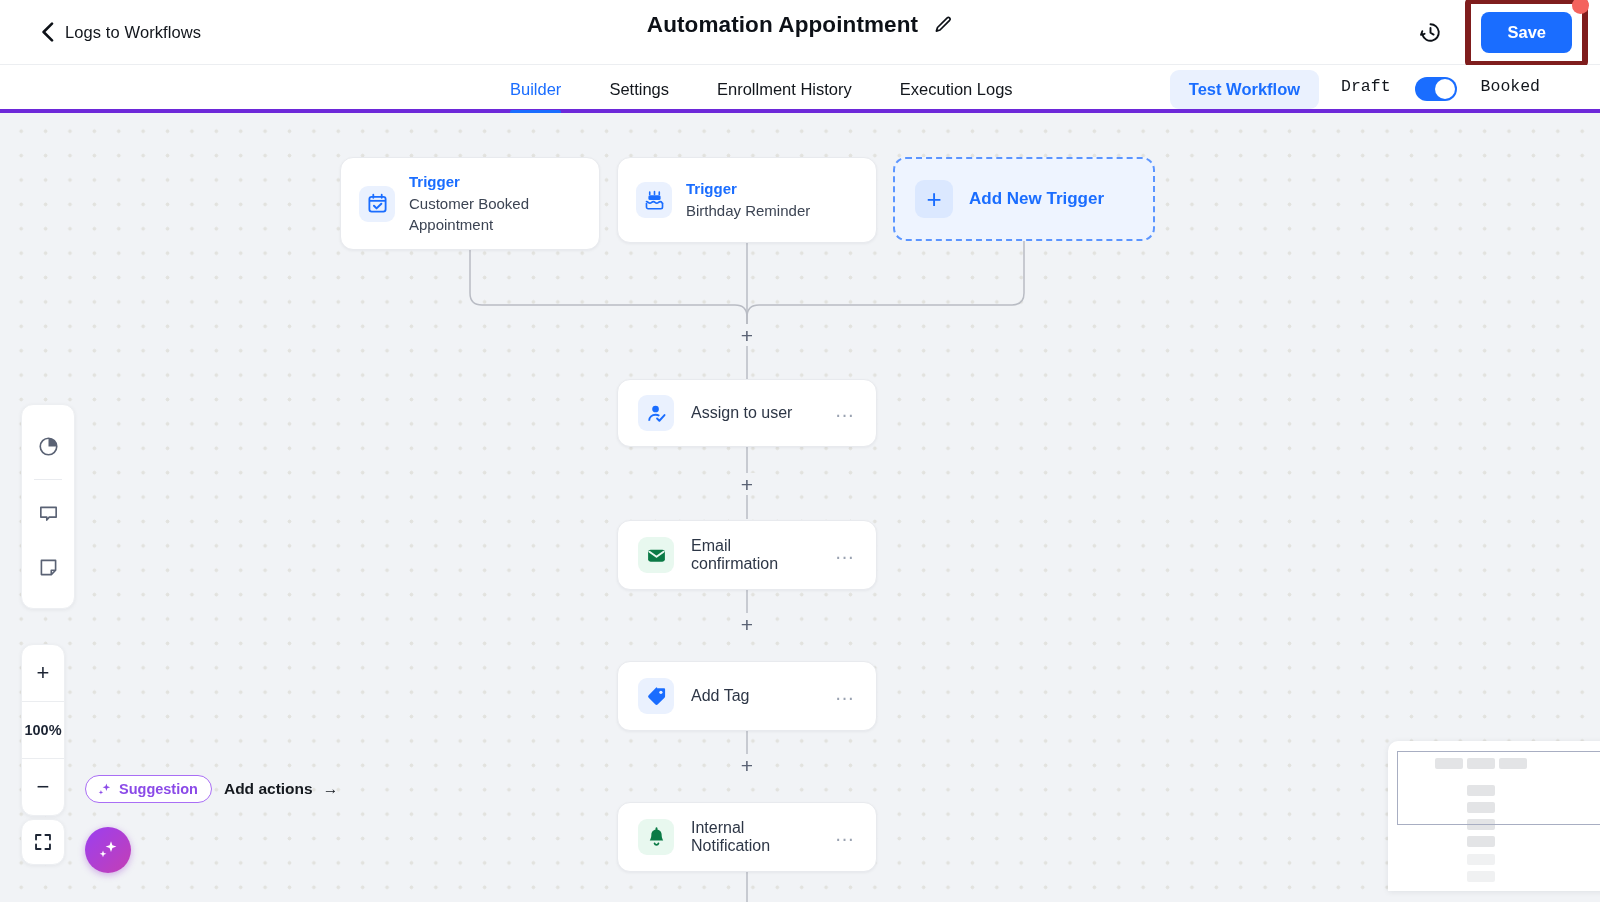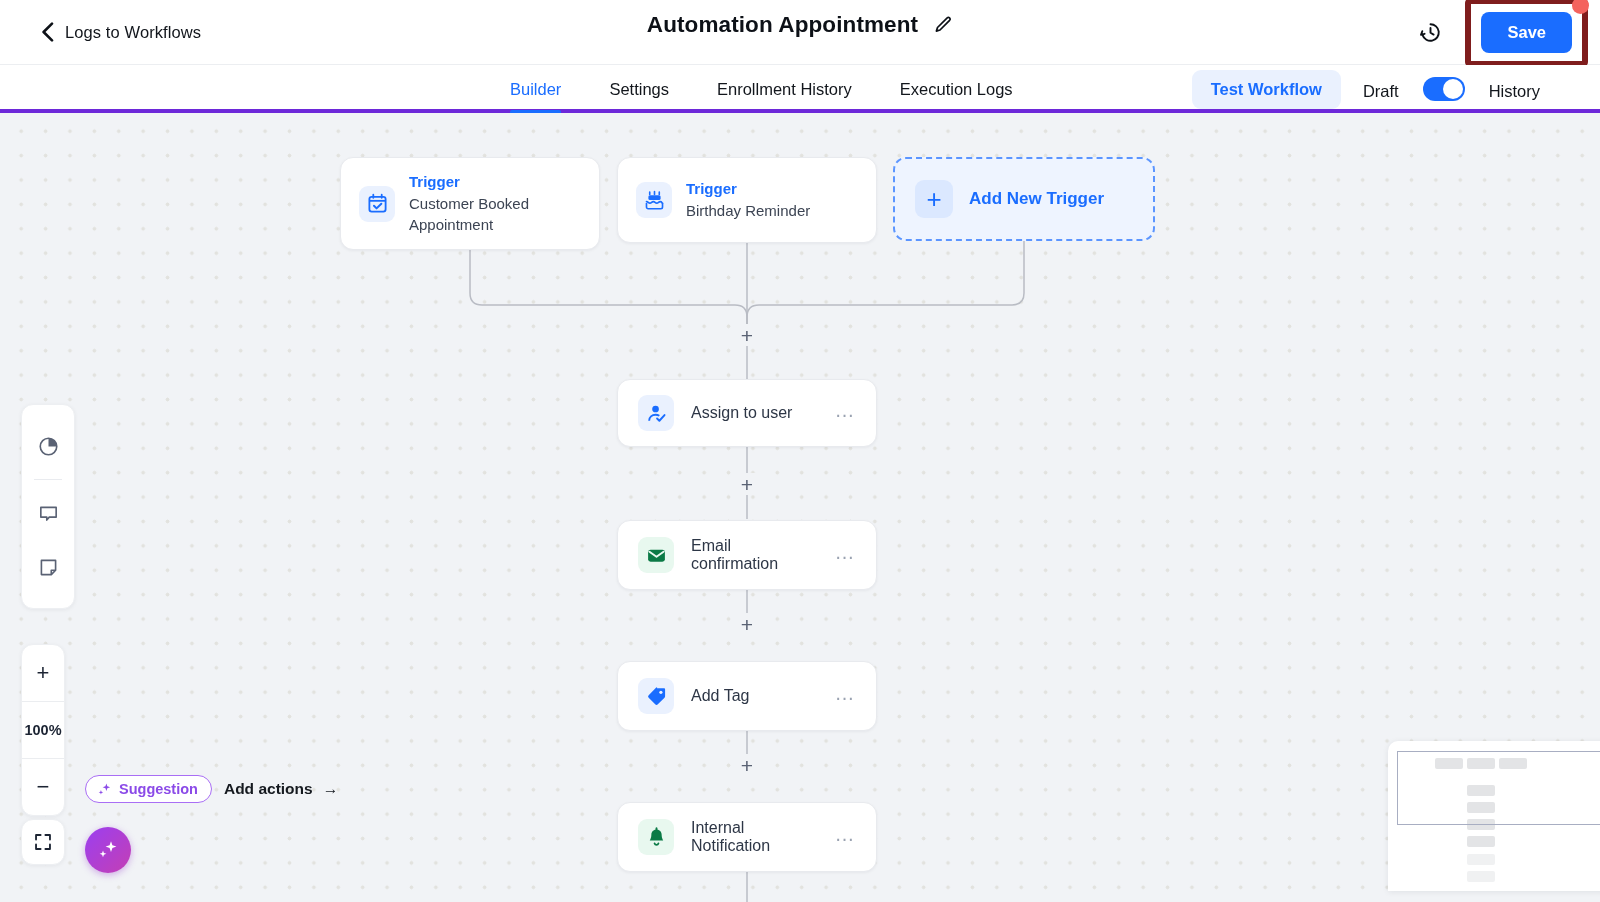--- a/index.html
+++ b/index.html
@@ -75,21 +75,21 @@
   }
   .tabbar-right {
     position: absolute; right: 60px; top: 0; height: 48px;
     display: flex; align-items: center; gap: 22px;
   }
   .test-btn {
     background: #eaf1fe; color: #1a6dff; font-weight: 700; font-size: 16.5px;
     border: none; border-radius: 9px; padding: 10px 19px; cursor: pointer;
     font-family: inherit;
   }
-  .toggle-group { display: flex; align-items: flex-end; gap: 24px; }
+  .toggle-group { display: flex; align-items: flex-start; gap: 24px; font-family: Liberation Mono, monospace; }
   .toggle-label { font-size: 16.5px; color: #12161c; }
   .switch {
     width: 42px; height: 24px; border-radius: 12px; background: #1a6dff;
     position: relative; cursor: pointer;
   }
   .switch .knob {
     position: absolute; right: 2px; top: 2px;
     width: 20px; height: 20px; border-radius: 50%; background: #fff;
   }
 
@@ -260,21 +260,21 @@
       <div class="tab">Execution Logs</div>
     </div>
 
     <div class="tabbar-right">
       <button class="test-btn">Test Workflow</button>
       <div class="toggle-group">
         <span class="toggle-label">Draft</span>
         <div class="switch">
           <span class="knob"></span>
         </div>
-        <span class="toggle-label">History</span>
+        <span class="toggle-label">Booked</span>
       </div>
     </div>
   </div>
 
   <div class="canvas">
 
     <svg class="edges" viewBox="0 0 1600 789">
       <g fill="none" stroke="#b9bcc4" stroke-width="1.5">
 
         <path d="M470 137 L470 180 Q470 192 482 192 L735 192 Q747 192 747 204 L747 222"></path>

